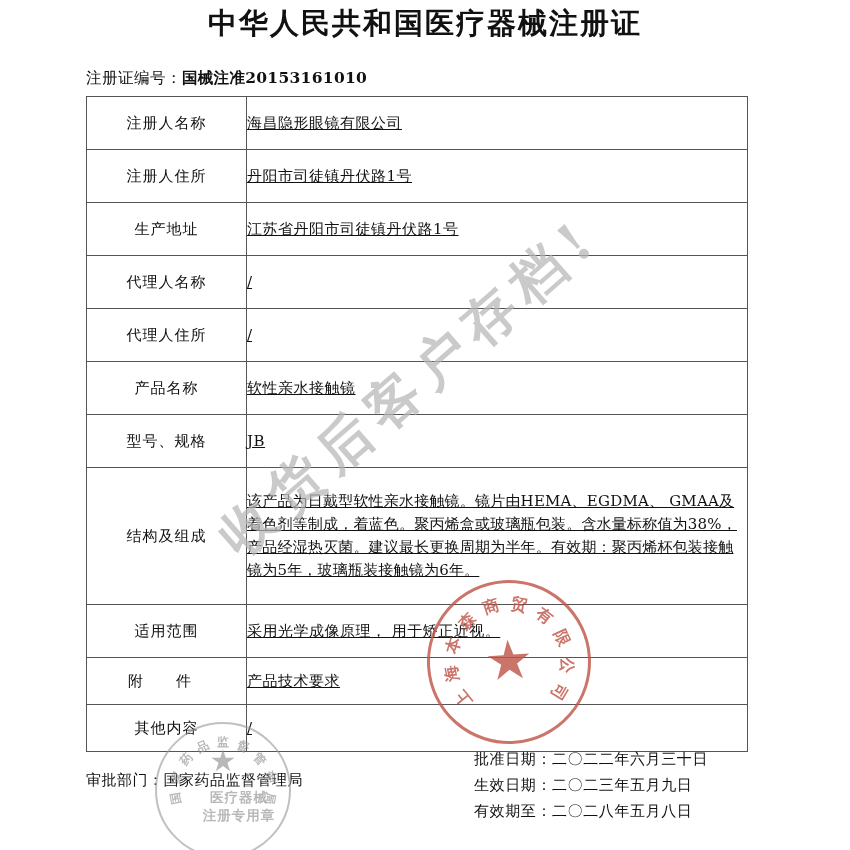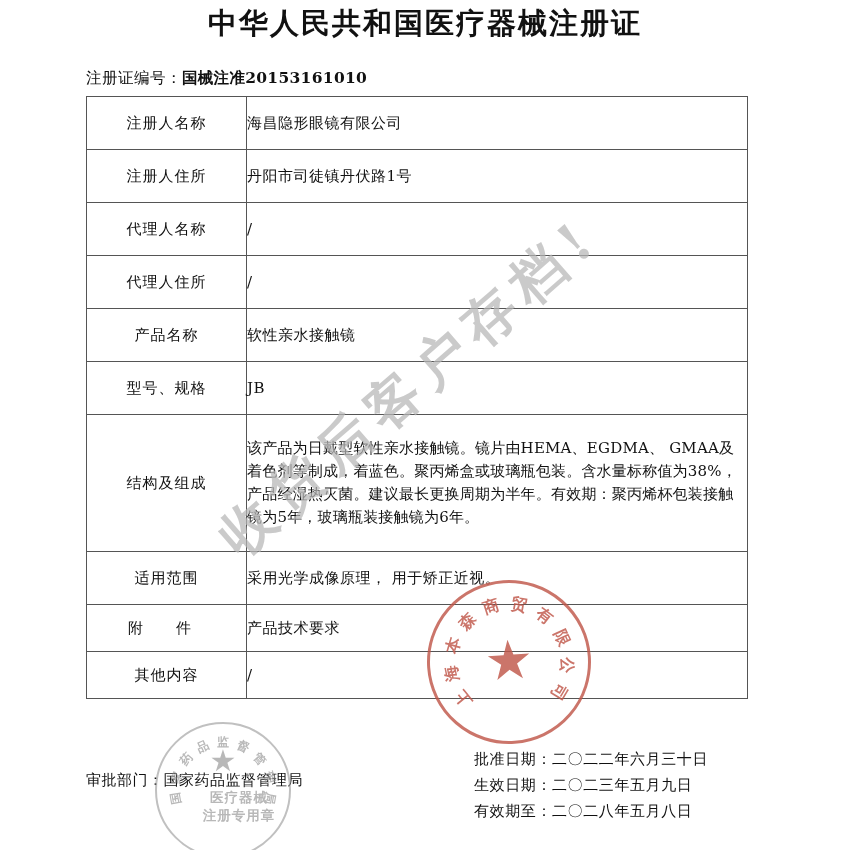--- a/index.html
+++ b/index.html
@@ -70,20 +70,21 @@
     font-size: 15px;
     color: #111;
   }
   .col-label {
     width: 159px;
     text-align: center;
   }
   .col-value {
     width: 500px;
     text-align: left;
+    text-decoration: underline;
   }
   .label-cell {
     letter-spacing: 1px;
     padding: 0 6px;
     white-space: nowrap;
   }
   .value-cell {
     padding: 0 0 0 14px;
     letter-spacing: 0.5px;
   }
@@ -278,20 +279,24 @@
 
   <table class="cert-table">
     <tbody>
       <tr class="row-standard">
         <td class="col-label label-cell">注册人名称</td>
         <td class="col-value value-cell">海昌隐形眼镜有限公司</td>
       </tr>
       <tr class="row-standard">
         <td class="col-label label-cell">注册人住所</td>
         <td class="col-value value-cell">丹阳市司徒镇丹伏路1号</td>
+      </tr>
+      <tr class="row-standard">
+        <td class="col-label label-cell">生产地址</td>
+        <td class="col-value value-cell">江苏省丹阳市司徒镇丹伏路1号</td>
       </tr>
       <tr class="row-standard">
         <td class="col-label label-cell">代理人名称</td>
         <td class="col-value value-cell slash">/</td>
       </tr>
       <tr class="row-standard">
         <td class="col-label label-cell">代理人住所</td>
         <td class="col-value value-cell slash">/</td>
       </tr>
       <tr class="row-standard">

